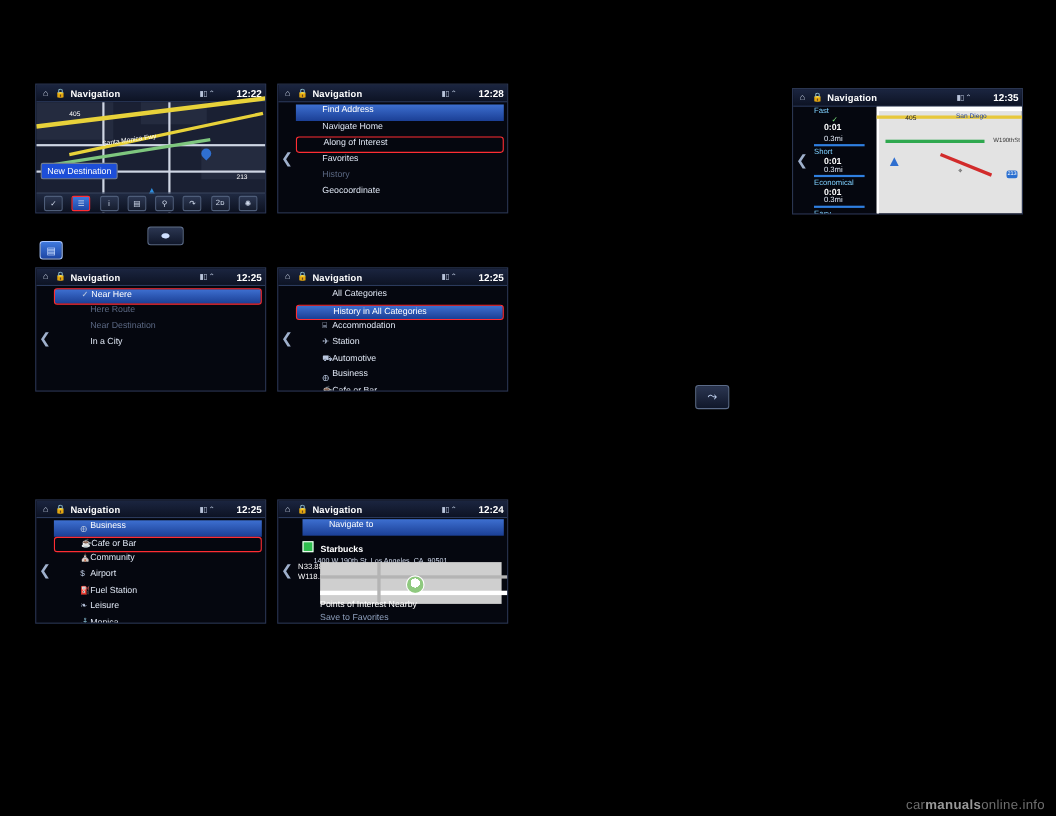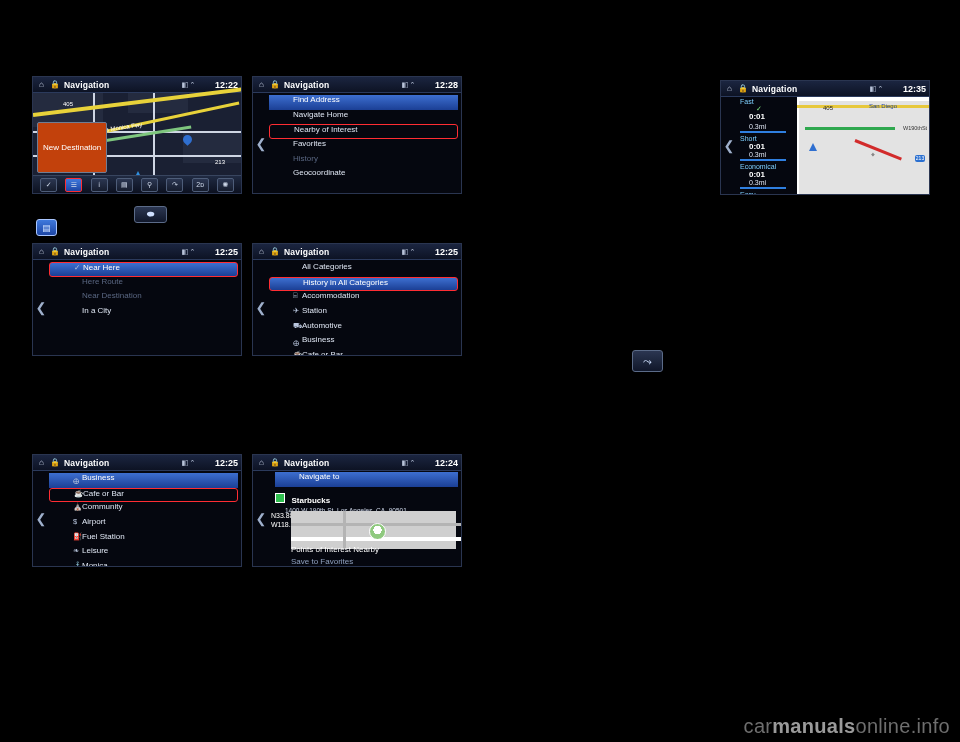--- a/index.html
+++ b/index.html
@@ -32,22 +32,22 @@
   .row.hl{border:1.4px solid #ff2d33;border-radius:3px;box-sizing:border-box;}
   .row.selhl{background:linear-gradient(#3d6fd0,#1b3f95);color:#fff;border:1.4px solid #ff2d33;border-radius:3px;}
 
   
   .map1{background:#0b1020;}
   .map1 .land{position:absolute;inset:0;background:#1a2033;}
   .map1 .blk{position:absolute;background:#242b3f;}
   .road{position:absolute;background:#cfd6e4;}
   .road-y{position:absolute;background:#e8d23a;}
   .road-g{position:absolute;background:#7ec67e;}
-  .newdest{position:absolute;left:4px;bottom:20px;background:#c2410c;border:1px solid #707d94;
-           color:#fff;font-size:8px;padding:20px 5px;border-radius:2px;}
+  .newdest{position:absolute;left:4px;bottom:30px;background:#1d4ed8;border:1px solid #707d94;
+           color:#fff;font-size:8px;padding:2px 5px;border-radius:2px;}
   .botbar{position:absolute;left:0;right:0;bottom:0;height:17px;background:linear-gradient(#202a42,#0c1120);
           border-top:1px solid #38455f;display:flex;align-items:center;justify-content:space-around;padding:0 3px;}
   .bicon{width:15px;height:12px;border:1px solid #4e5d79;border-radius:2px;background:linear-gradient(#2b3651,#161d2e);
          display:flex;align-items:center;justify-content:center;font-size:7px;color:#cfd9ea;}
   .bicon.act{background:linear-gradient(#3f79dd,#1d46a5);border-color:#9fc0ff;}
   .bicon.hlred{border:1.4px solid #ff2d33;}
 
   
   .routes{position:absolute;left:16px;top:0;width:58px;bottom:0;}
   .ritem{padding:1px 0 1px 3px;}
@@ -69,21 +69,21 @@
   .poi-coord{font-size:7px;color:#fff;line-height:9px;}
   .poi-map{position:absolute;left:22px;right:2px;top:22px;height:38px;background:#cfcfcf;}
   .poi-map .rd{position:absolute;background:#ffffff;}
   .poi-map .rd2{position:absolute;background:#b4b4b4;}
   .compass{position:absolute;width:15px;height:15px;border-radius:50%;
            background:radial-gradient(circle at 50% 40%,#fff 0 35%,#8fc97f 36% 100%);border:1px solid #fff;}
   .poi-nearby{position:absolute;left:22px;right:2px;bottom:12px;font-size:8px;color:#fff;}
   .poi-sub{position:absolute;left:22px;right:2px;bottom:0px;font-size:8px;color:#8fa0bd;}
   .greenbox{width:8px;height:8px;background:#2fbf4f;display:inline-block;margin-right:2px;border:1px solid #fff;}
 
-  .wm{position:absolute;right:10px;bottom:4px;font-size:20px;color:#6e6e6e;letter-spacing:.3px;margin-top:36px;}
+  .wm{position:absolute;right:10px;bottom:4px;font-size:12px;color:#6e6e6e;letter-spacing:.3px;margin-top:36px;}
   .wm b{color:#9a9a9a;font-weight:bold;}
 </style>
 </head>
 <body>
 
 <div class="screen map1" style="left:32px;top:76px;width:210px;height:118px;">
   <div class="titlebar">
     <span class="tb-icon">⌂</span>
     <span class="tb-icon">🔒</span>
     <span class="tb-title">Navigation</span>
@@ -134,21 +134,21 @@
   <div class="body">
     <div class="chev">❮</div>
     <div class="list">
       <div class="row sel">
           <span>Find Address</span>
         </div>
       <div class="row">
           <span>Navigate Home</span>
         </div>
       <div class="row hl">
-          <span>Nearby of Interest</span>
+          <span>Along of Interest</span>
         </div>
       <div class="row">
           <span>Favorites</span>
         </div>
       <div class="row dim">
           <span>History</span>
         </div>
       <div class="row">
           <span>Geocoordinate</span>
         </div>

